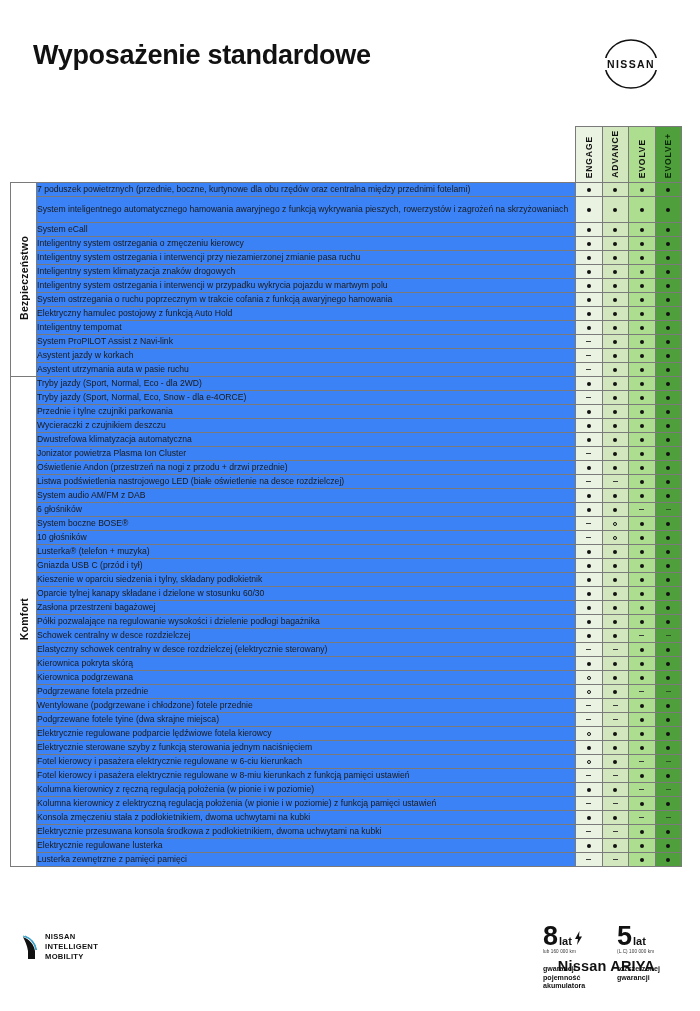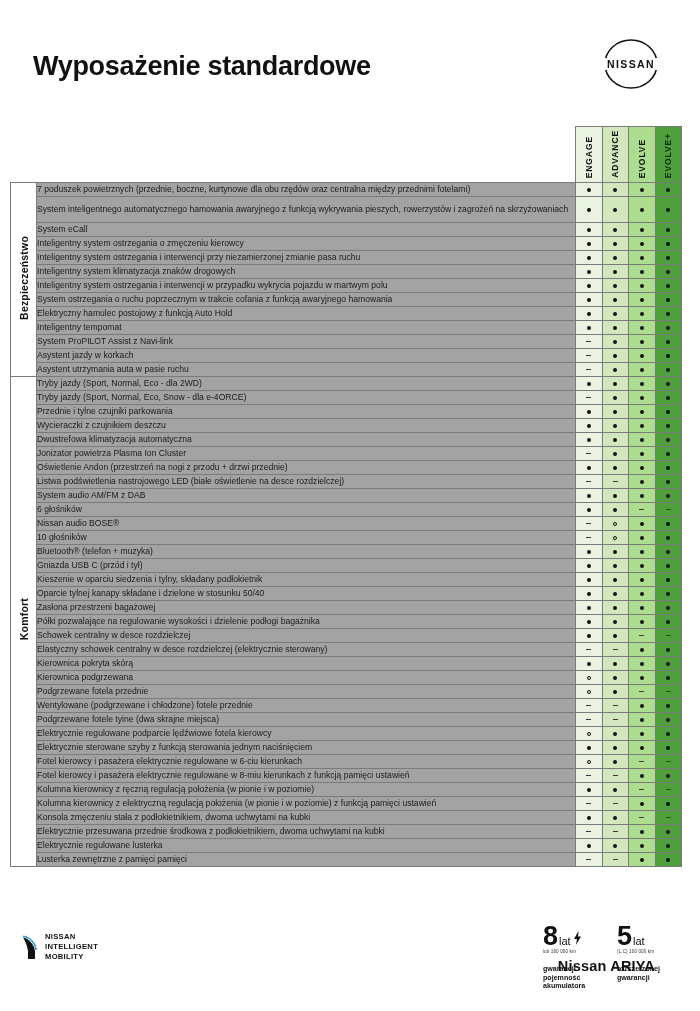--- a/index.html
+++ b/index.html
@@ -18,21 +18,21 @@
   }
 
   
   .header {
     position: absolute;
     left: 0; top: 0;
     width: 700px; height: 118px;
   }
   .page-title {
     position: absolute;
-    left: 33px; top: 51px;
+    left: 33px; top: 40px;
     font-size: 27px;
     font-weight: bold;
     letter-spacing: -0.3px;
     color: #111;
     white-space: nowrap;
   }
   .nissan-logo {
     position: absolute;
     right: 27px; top: 38px;
     width: 84px; height: 52px;
@@ -103,21 +103,21 @@
     white-space: nowrap;
     display: inline-block;
   }
 
   
   td.feat {
     padding: 2px 3px 2px 5px;
     font-size: 8.6px;
     line-height: 1.34;
     color: #1a1a1a;
-    background: #a3a3a3;
+    background: #3b82f6;
     vertical-align: middle;
     border-left: 1px solid #6f6f6f;
     border-right: 1px solid #6f6f6f;
     border-top: 1px solid #8a8a8a;
     border-bottom: 1px solid #8a8a8a;
   }
 
   
   td.mk {
     text-align: center;
@@ -201,21 +201,21 @@
     align-items: baseline;
     gap: 1px;
     position: relative;
   }
   .war-num {
     font-size: 27px;
     font-weight: bold;
     line-height: 0.9;
     color: #111;
   }
-  .war-lat { font-size: 11px; font-weight: normal; color: #111; }
+  .war-lat { font-size: 11px; font-weight: bold; color: #111; }
   .bolt-icon { width: 9px; height: 14px; margin-left: 1px; }
   .war-sub1 {
     font-size: 4.6px;
     color: #333;
     line-height: 1.25;
     margin-top: 1px;
     letter-spacing: 0.1px;
   }
   .war-sub2 {
     font-size: 7.1px;
@@ -425,56 +425,56 @@
             <td class="mk t3"><span class="dot"></span></td>
           </tr>
           <tr class="row-std">
             <td class="feat">6 głośników</td>
             <td class="mk t0"><span class="dot"></span></td>
             <td class="mk t1"><span class="dot"></span></td>
             <td class="mk t2"><span class="dash"></span></td>
             <td class="mk t3"><span class="dash"></span></td>
           </tr>
           <tr class="row-std">
-            <td class="feat">Nissan audio BOSE®</td>
+            <td class="feat">System boczne BOSE®</td>
             <td class="mk t0"><span class="dash"></span></td>
             <td class="mk t1"><span class="circ"></span></td>
             <td class="mk t2"><span class="dot"></span></td>
             <td class="mk t3"><span class="dot"></span></td>
           </tr>
           <tr class="row-std">
             <td class="feat">10 głośników</td>
             <td class="mk t0"><span class="dash"></span></td>
             <td class="mk t1"><span class="circ"></span></td>
             <td class="mk t2"><span class="dot"></span></td>
             <td class="mk t3"><span class="dot"></span></td>
           </tr>
           <tr class="row-std">
-            <td class="feat">Bluetooth® (telefon + muzyka)</td>
+            <td class="feat">Lusterka® (telefon + muzyka)</td>
             <td class="mk t0"><span class="dot"></span></td>
             <td class="mk t1"><span class="dot"></span></td>
             <td class="mk t2"><span class="dot"></span></td>
             <td class="mk t3"><span class="dot"></span></td>
           </tr>
           <tr class="row-std">
             <td class="feat">Gniazda USB C (przód i tył)</td>
             <td class="mk t0"><span class="dot"></span></td>
             <td class="mk t1"><span class="dot"></span></td>
             <td class="mk t2"><span class="dot"></span></td>
             <td class="mk t3"><span class="dot"></span></td>
           </tr>
           <tr class="row-std">
             <td class="feat">Kieszenie w oparciu siedzenia i tylny, składany podłokietnik</td>
             <td class="mk t0"><span class="dot"></span></td>
             <td class="mk t1"><span class="dot"></span></td>
             <td class="mk t2"><span class="dot"></span></td>
             <td class="mk t3"><span class="dot"></span></td>
           </tr>
           <tr class="row-std">
-            <td class="feat">Oparcie tylnej kanapy składane i dzielone w stosunku 50/40</td>
+            <td class="feat">Oparcie tylnej kanapy składane i dzielone w stosunku 60/30</td>
             <td class="mk t0"><span class="dot"></span></td>
             <td class="mk t1"><span class="dot"></span></td>
             <td class="mk t2"><span class="dot"></span></td>
             <td class="mk t3"><span class="dot"></span></td>
           </tr>
           <tr class="row-std">
             <td class="feat">Zasłona przestrzeni bagażowej</td>
             <td class="mk t0"><span class="dot"></span></td>
             <td class="mk t1"><span class="dot"></span></td>
             <td class="mk t2"><span class="dot"></span></td>
@@ -579,21 +579,21 @@
             <td class="mk t3"><span class="dot"></span></td>
           </tr>
           <tr class="row-std">
             <td class="feat">Konsola zmęczeniu stała z podłokietnikiem, dwoma uchwytami na kubki</td>
             <td class="mk t0"><span class="dot"></span></td>
             <td class="mk t1"><span class="dot"></span></td>
             <td class="mk t2"><span class="dash"></span></td>
             <td class="mk t3"><span class="dash"></span></td>
           </tr>
           <tr class="row-std">
-            <td class="feat">Elektrycznie przesuwana przednie środkowa z podłokietnikiem, dwoma uchwytami na kubki</td>
+            <td class="feat">Elektrycznie przesuwana konsola środkowa z podłokietnikiem, dwoma uchwytami na kubki</td>
             <td class="mk t0"><span class="dash"></span></td>
             <td class="mk t1"><span class="dash"></span></td>
             <td class="mk t2"><span class="dot"></span></td>
             <td class="mk t3"><span class="dot"></span></td>
           </tr>
           <tr class="row-std">
             <td class="feat">Elektrycznie regulowane lusterka</td>
             <td class="mk t0"><span class="dot"></span></td>
             <td class="mk t1"><span class="dot"></span></td>
             <td class="mk t2"><span class="dot"></span></td>

